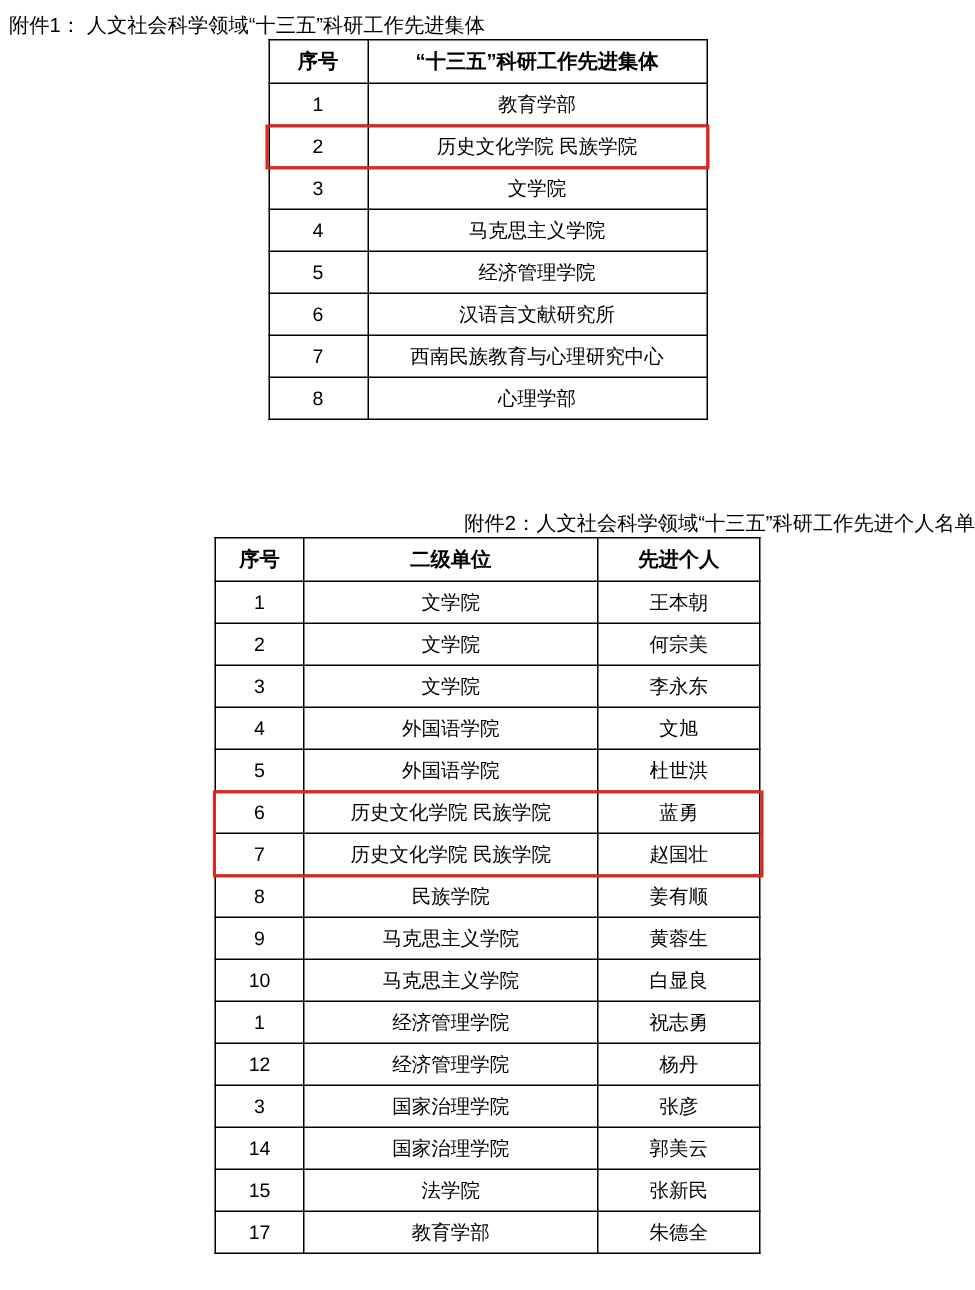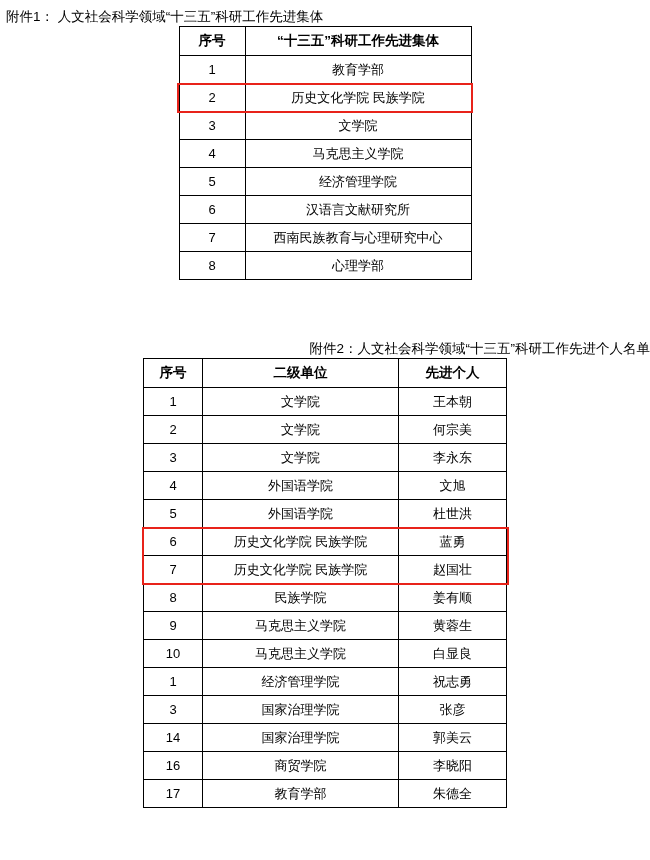--- a/index.html
+++ b/index.html
@@ -198,33 +198,38 @@
           <td>10</td>
           <td>马克思主义学院</td>
           <td>白显良</td>
         </tr>
         <tr>
           <td>1</td>
           <td>经济管理学院</td>
           <td>祝志勇</td>
         </tr>
         <tr>
+          <td>12</td>
+          <td>经济管理学院</td>
+          <td>杨丹</td>
+        </tr>
+        <tr>
           <td>3</td>
           <td>国家治理学院</td>
           <td>张彦</td>
         </tr>
         <tr>
           <td>14</td>
           <td>国家治理学院</td>
           <td>郭美云</td>
         </tr>
         <tr>
-          <td>16</td>
-          <td>商贸学院</td>
-          <td>李晓阳</td>
+          <td>15</td>
+          <td>法学院</td>
+          <td>张新民</td>
         </tr>
         <tr>
           <td>17</td>
           <td>教育学部</td>
           <td>朱德全</td>
         </tr>
       </tbody>
     </table>
   </div>
 

